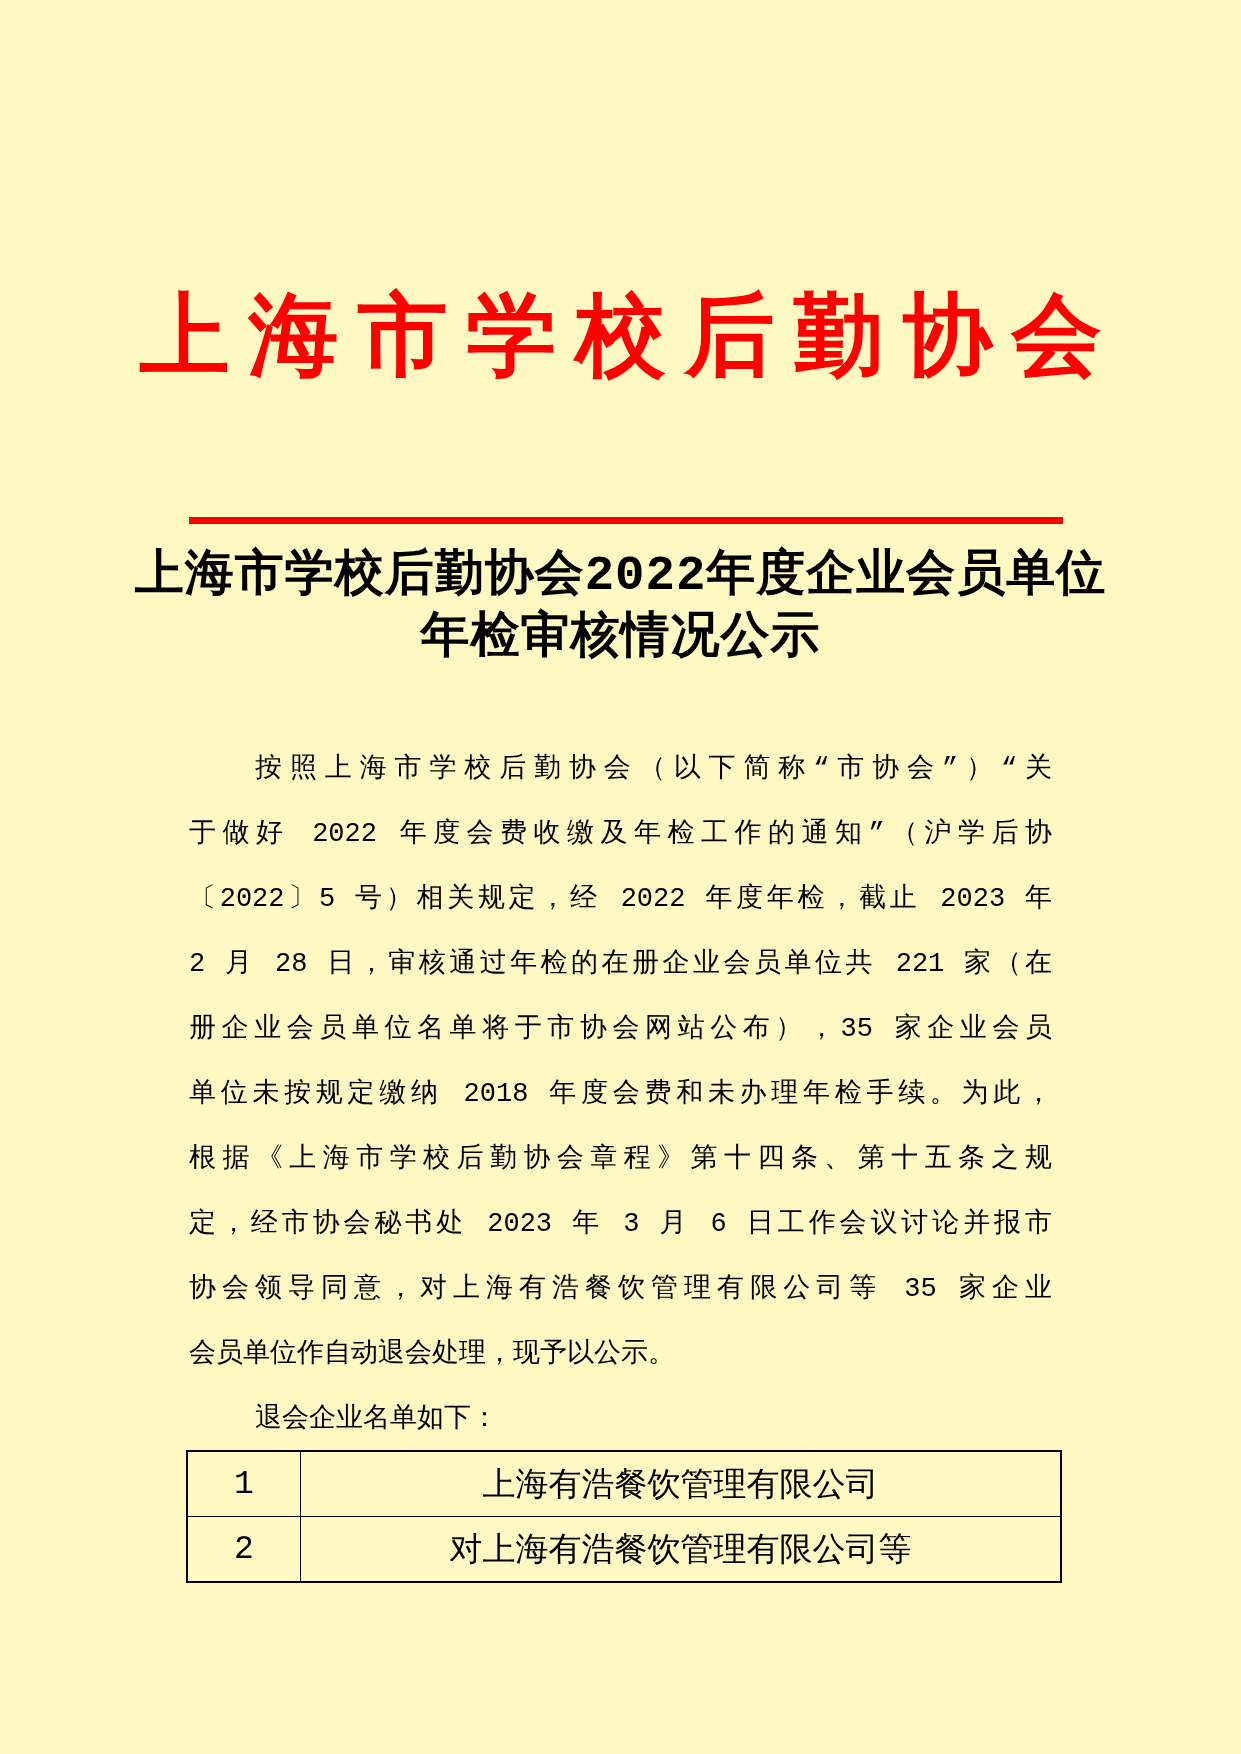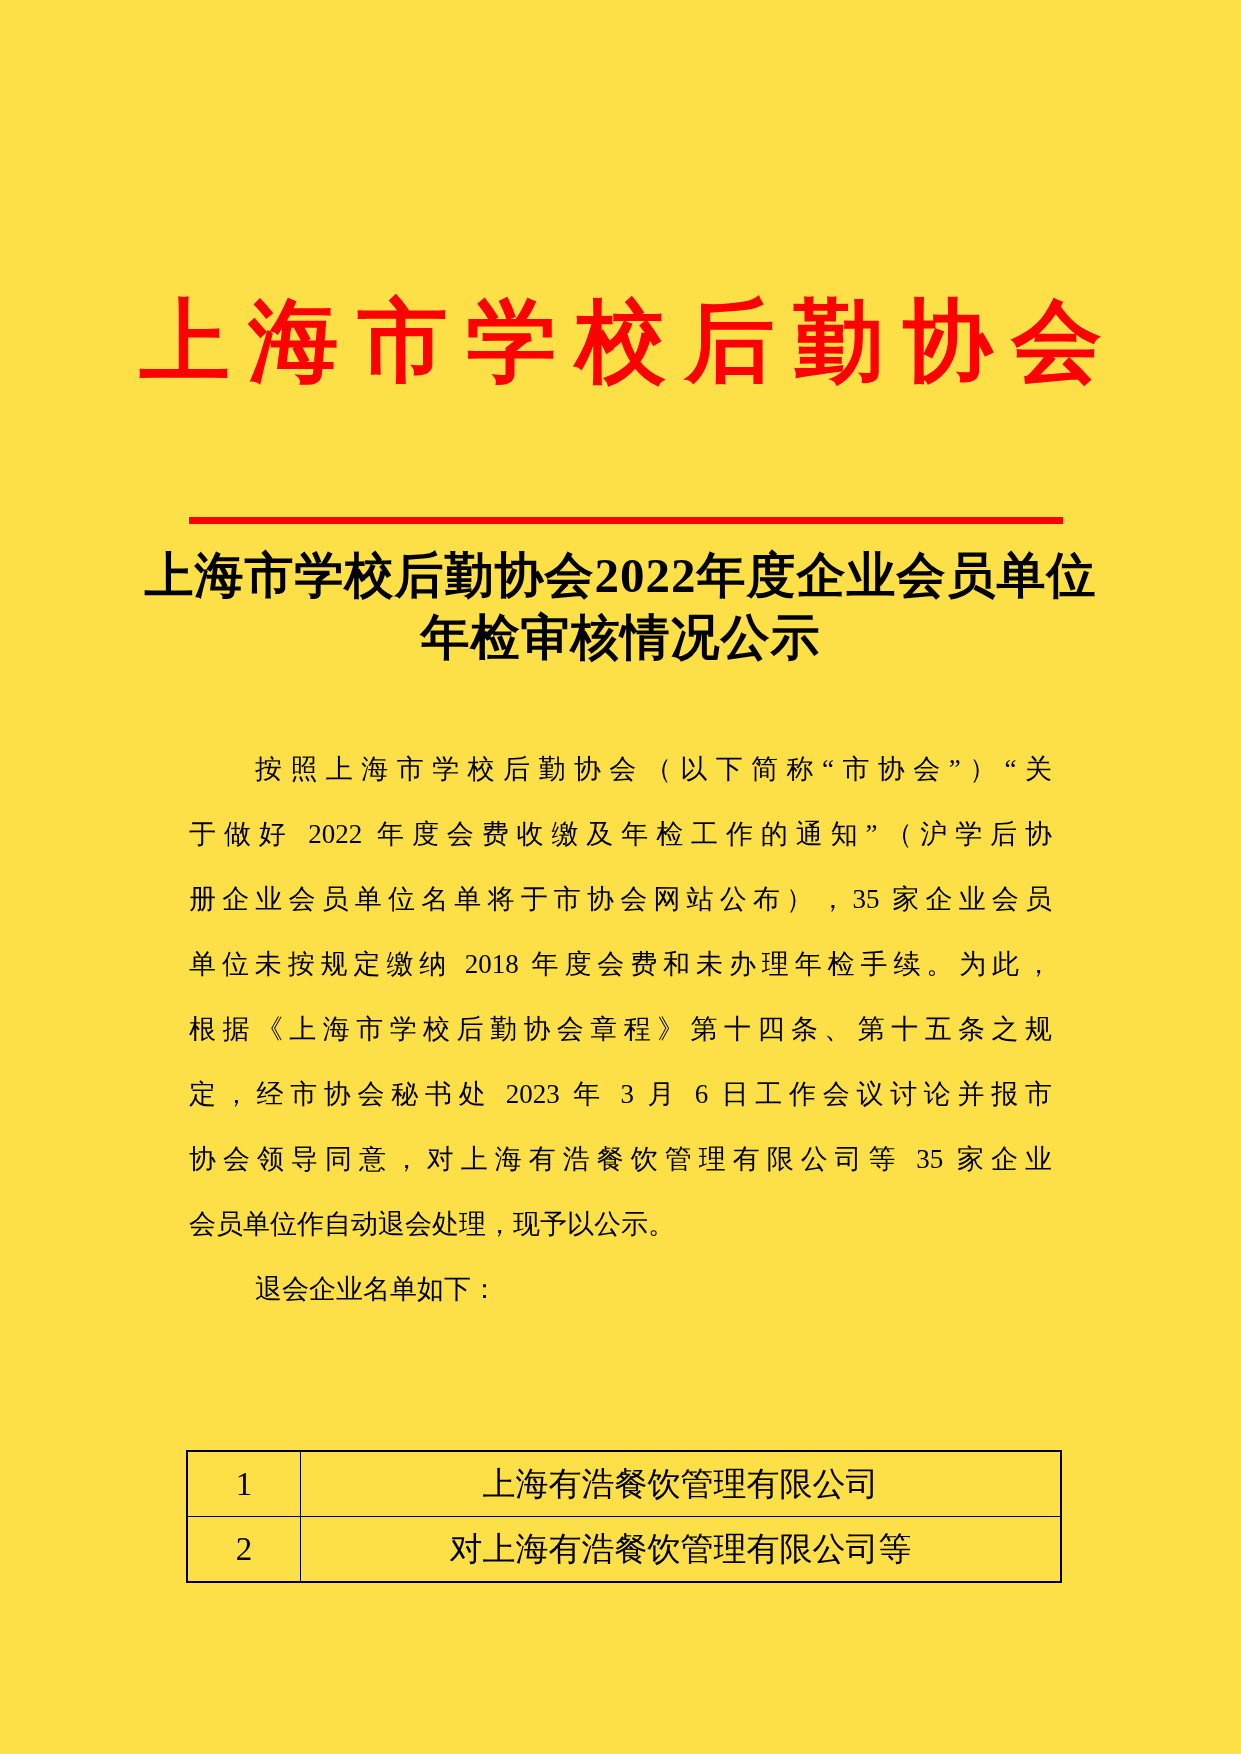--- a/index.html
+++ b/index.html
@@ -4,22 +4,22 @@
 <style>
   html, body {
     margin: 0;
     padding: 0;
     background: #ffffff;
   }
   .page {
     position: relative;
     width: 1241px;
     height: 1754px;
-    background: #fde047;
-    font-family: Liberation Serif, serif;
+    background: #fef9c3;
+    font-family: Liberation Mono, monospace;
     color: #000000;
     overflow: hidden;
   }
   
   .letterhead {
     position: absolute;
     top: 288px;
     left: 0;
     width: 100%;
     text-align: center;
@@ -111,20 +111,22 @@
   <div class="red-rule"></div>
 
   <div class="doc-title">
     <div>上海市学校后勤协会2022年度企业会员单位</div>
     <div>年检审核情况公示</div>
   </div>
 
   <div class="body-text">
     <div class="body-line justified first-indent">按照上海市学校后勤协会（以下简称“市协会”）“关</div>
     <div class="body-line justified">于做好 2022 年度会费收缴及年检工作的通知”（沪学后协</div>
+    <div class="body-line justified">〔2022〕5 号）相关规定，经 2022 年度年检，截止 2023 年</div>
+    <div class="body-line justified">2 月 28 日，审核通过年检的在册企业会员单位共 221 家（在</div>
     <div class="body-line justified">册企业会员单位名单将于市协会网站公布），35 家企业会员</div>
     <div class="body-line justified">单位未按规定缴纳 2018 年度会费和未办理年检手续。为此，</div>
     <div class="body-line justified">根据《上海市学校后勤协会章程》第十四条、第十五条之规</div>
     <div class="body-line justified">定，经市协会秘书处 2023 年 3 月 6 日工作会议讨论并报市</div>
     <div class="body-line justified">协会领导同意，对上海有浩餐饮管理有限公司等 35 家企业</div>
     <div class="body-line">会员单位作自动退会处理，现予以公示。</div>
     <div class="body-line indent-plain">退会企业名单如下：</div>
   </div>
 
   <table class="company-table">

